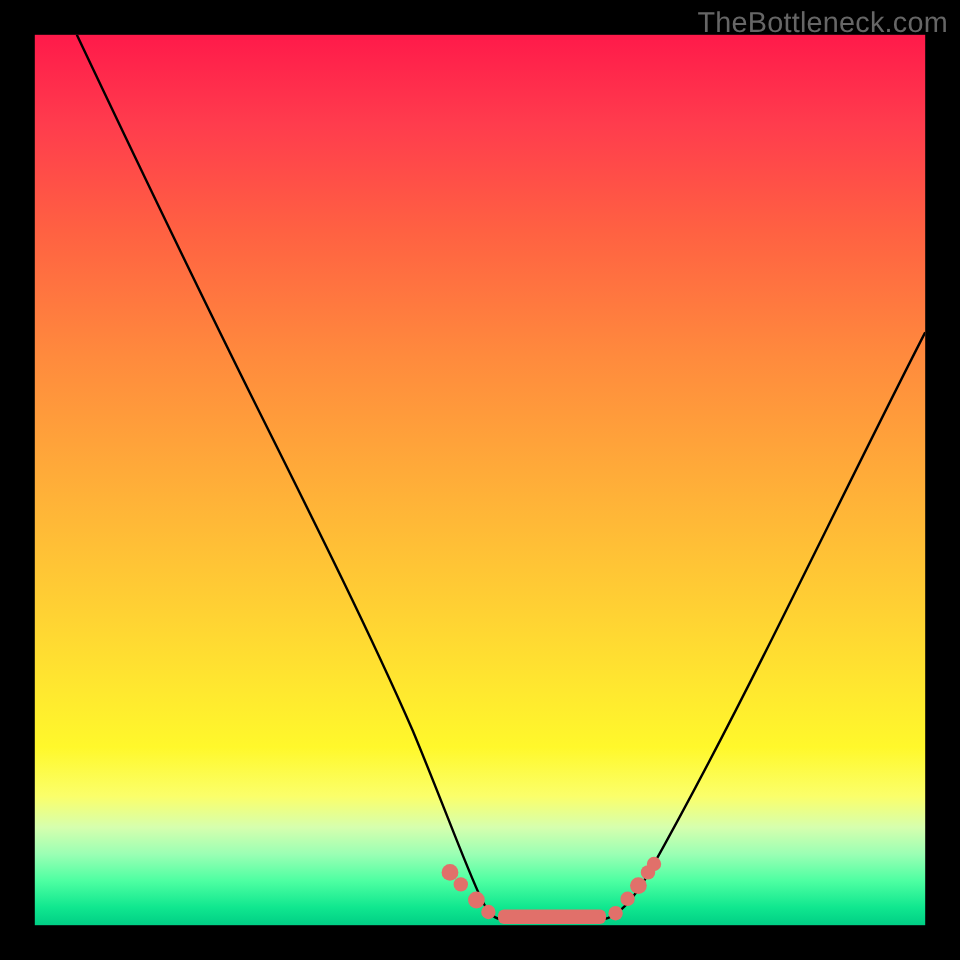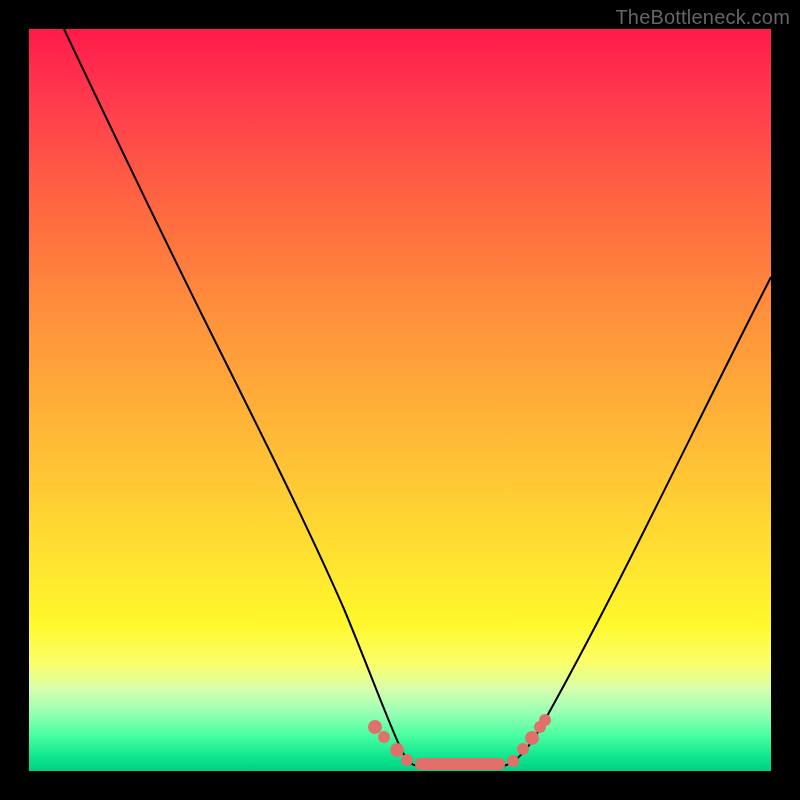--- a/index.html
+++ b/index.html
@@ -33,21 +33,21 @@
       #4effa2 95%,
       #10e78f 98%,
       #00cf85 100%
     );
   }
   .watermark {
     position: absolute;
     top: 6px;
     right: 10px;
     color: #666666;
-    font-size: 20px;
+    font-size: 24px;
     font-weight: 500;
     letter-spacing: 0.2px;
     text-align: right;
   }
   svg.overlay {
     position: absolute;
     left: 0;
     top: 0;
     width: 742px;
     height: 742px;

